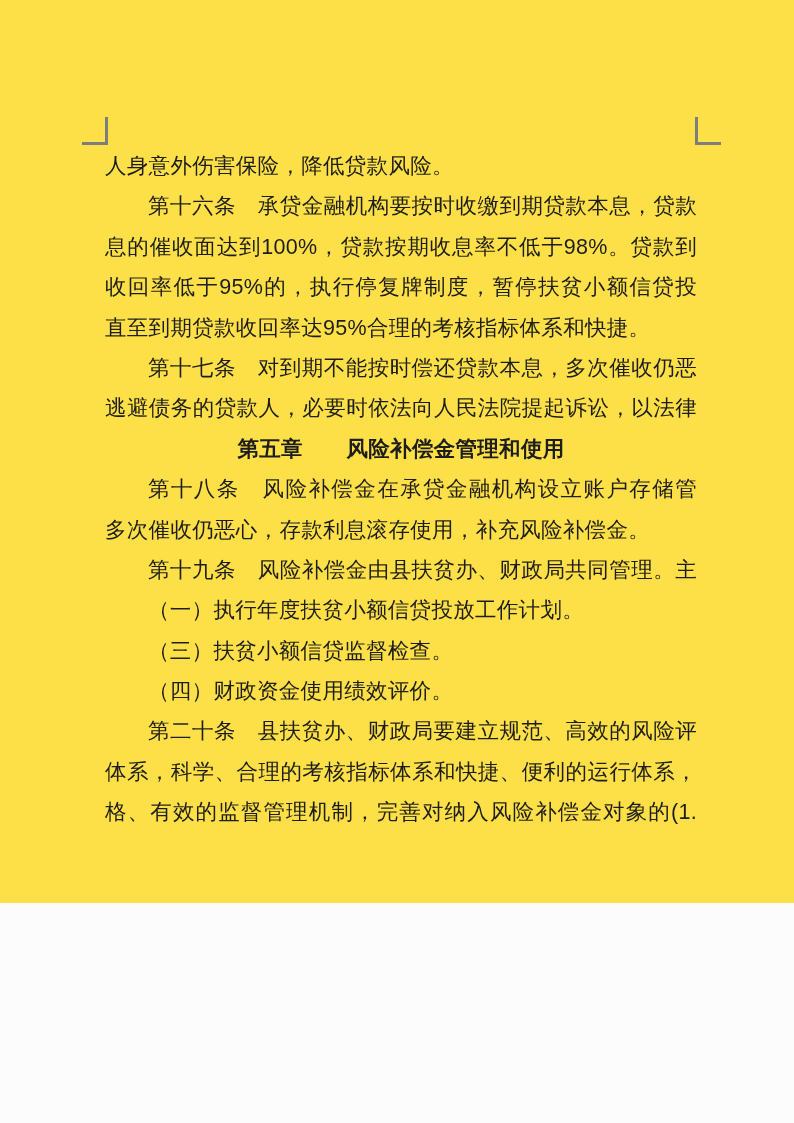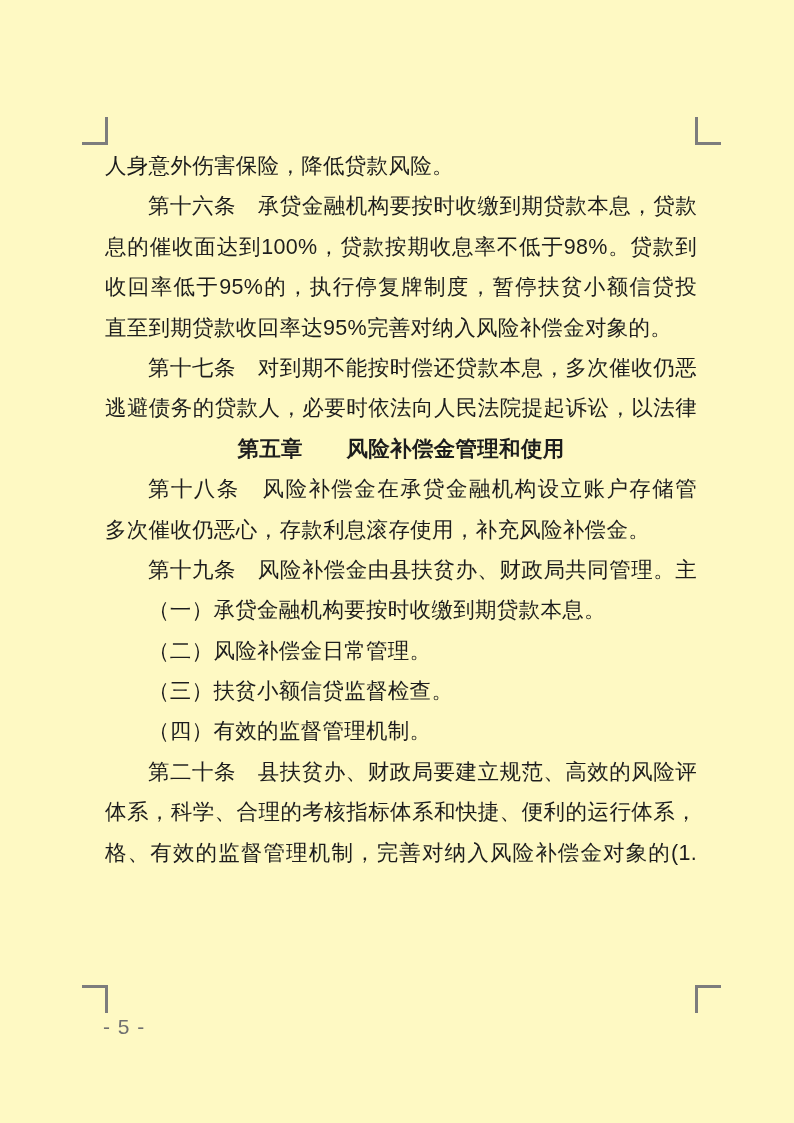--- a/index.html
+++ b/index.html
@@ -3,22 +3,22 @@
 <meta charset="utf-8">
 <style>
   html, body {
     margin: 0;
     padding: 0;
     background: #fcfcfc;
   }
   .page {
     position: relative;
     width: 794px;
-    height: 1123px;
-    background: #fef9c3;
+    height: 903px;
+    background: #fde047;
     overflow: hidden;
     font-family: "Liberation Sans", sans-serif;
   }
   
   .corner-mark {
     position: absolute;
     width: 23px;
     height: 25px;
   }
   .corner-mark.tl { left: 82px;  top: 117px; border-right: 3px solid #7d7d7d; border-bottom: 3px solid #7d7d7d; }
@@ -71,31 +71,30 @@
   <div class="corner-mark tl"></div>
   <div class="corner-mark tr"></div>
   <div class="corner-mark bl"></div>
   <div class="corner-mark br"></div>
 
   <div class="content">
     <div class="line">人身意外伤害保险，降低贷款风险。</div>
     <div class="line j ind">第十六条　承贷金融机构要按时收缴到期贷款本息，贷款本</div>
     <div class="line j">息的催收面达到100%，贷款按期收息率不低于98%。贷款到期</div>
     <div class="line j">收回率低于95%的，执行停复牌制度，暂停扶贫小额信贷投放，</div>
-    <div class="line">直至到期贷款收回率达95%完善对纳入风险补偿金对象的。</div>
+    <div class="line">直至到期贷款收回率达95%合理的考核指标体系和快捷。</div>
     <div class="line j ind">第十七条　对到期不能按时偿还贷款本息，多次催收仍恶心</div>
     <div class="line j">逃避债务的贷款人，必要时依法向人民法院提起诉讼，以法律手</div>
     <div class="line chapter">第五章　　风险补偿金管理和使用</div>
     <div class="line j ind">第十八条　风险补偿金在承贷金融机构设立账户存储管理，</div>
     <div class="line">多次催收仍恶心，存款利息滚存使用，补充风险补偿金。</div>
     <div class="line j ind">第十九条　风险补偿金由县扶贫办、财政局共同管理。主要</div>
-    <div class="line ind">（一）承贷金融机构要按时收缴到期贷款本息。</div>
-    <div class="line ind">（二）风险补偿金日常管理。</div>
+    <div class="line ind">（一）执行年度扶贫小额信贷投放工作计划。</div>
     <div class="line ind">（三）扶贫小额信贷监督检查。</div>
-    <div class="line ind">（四）有效的监督管理机制。</div>
+    <div class="line ind">（四）财政资金使用绩效评价。</div>
     <div class="line j ind">第二十条　县扶贫办、财政局要建立规范、高效的风险评价</div>
     <div class="line j">体系，科学、合理的考核指标体系和快捷、便利的运行体系，严</div>
     <div class="line j">格、有效的监督管理机制，完善对纳入风险补偿金对象的(1.借款</div>
   </div>
 
   <div class="page-number">- 5 -</div>
 
 </div>
 
 </body></html>

